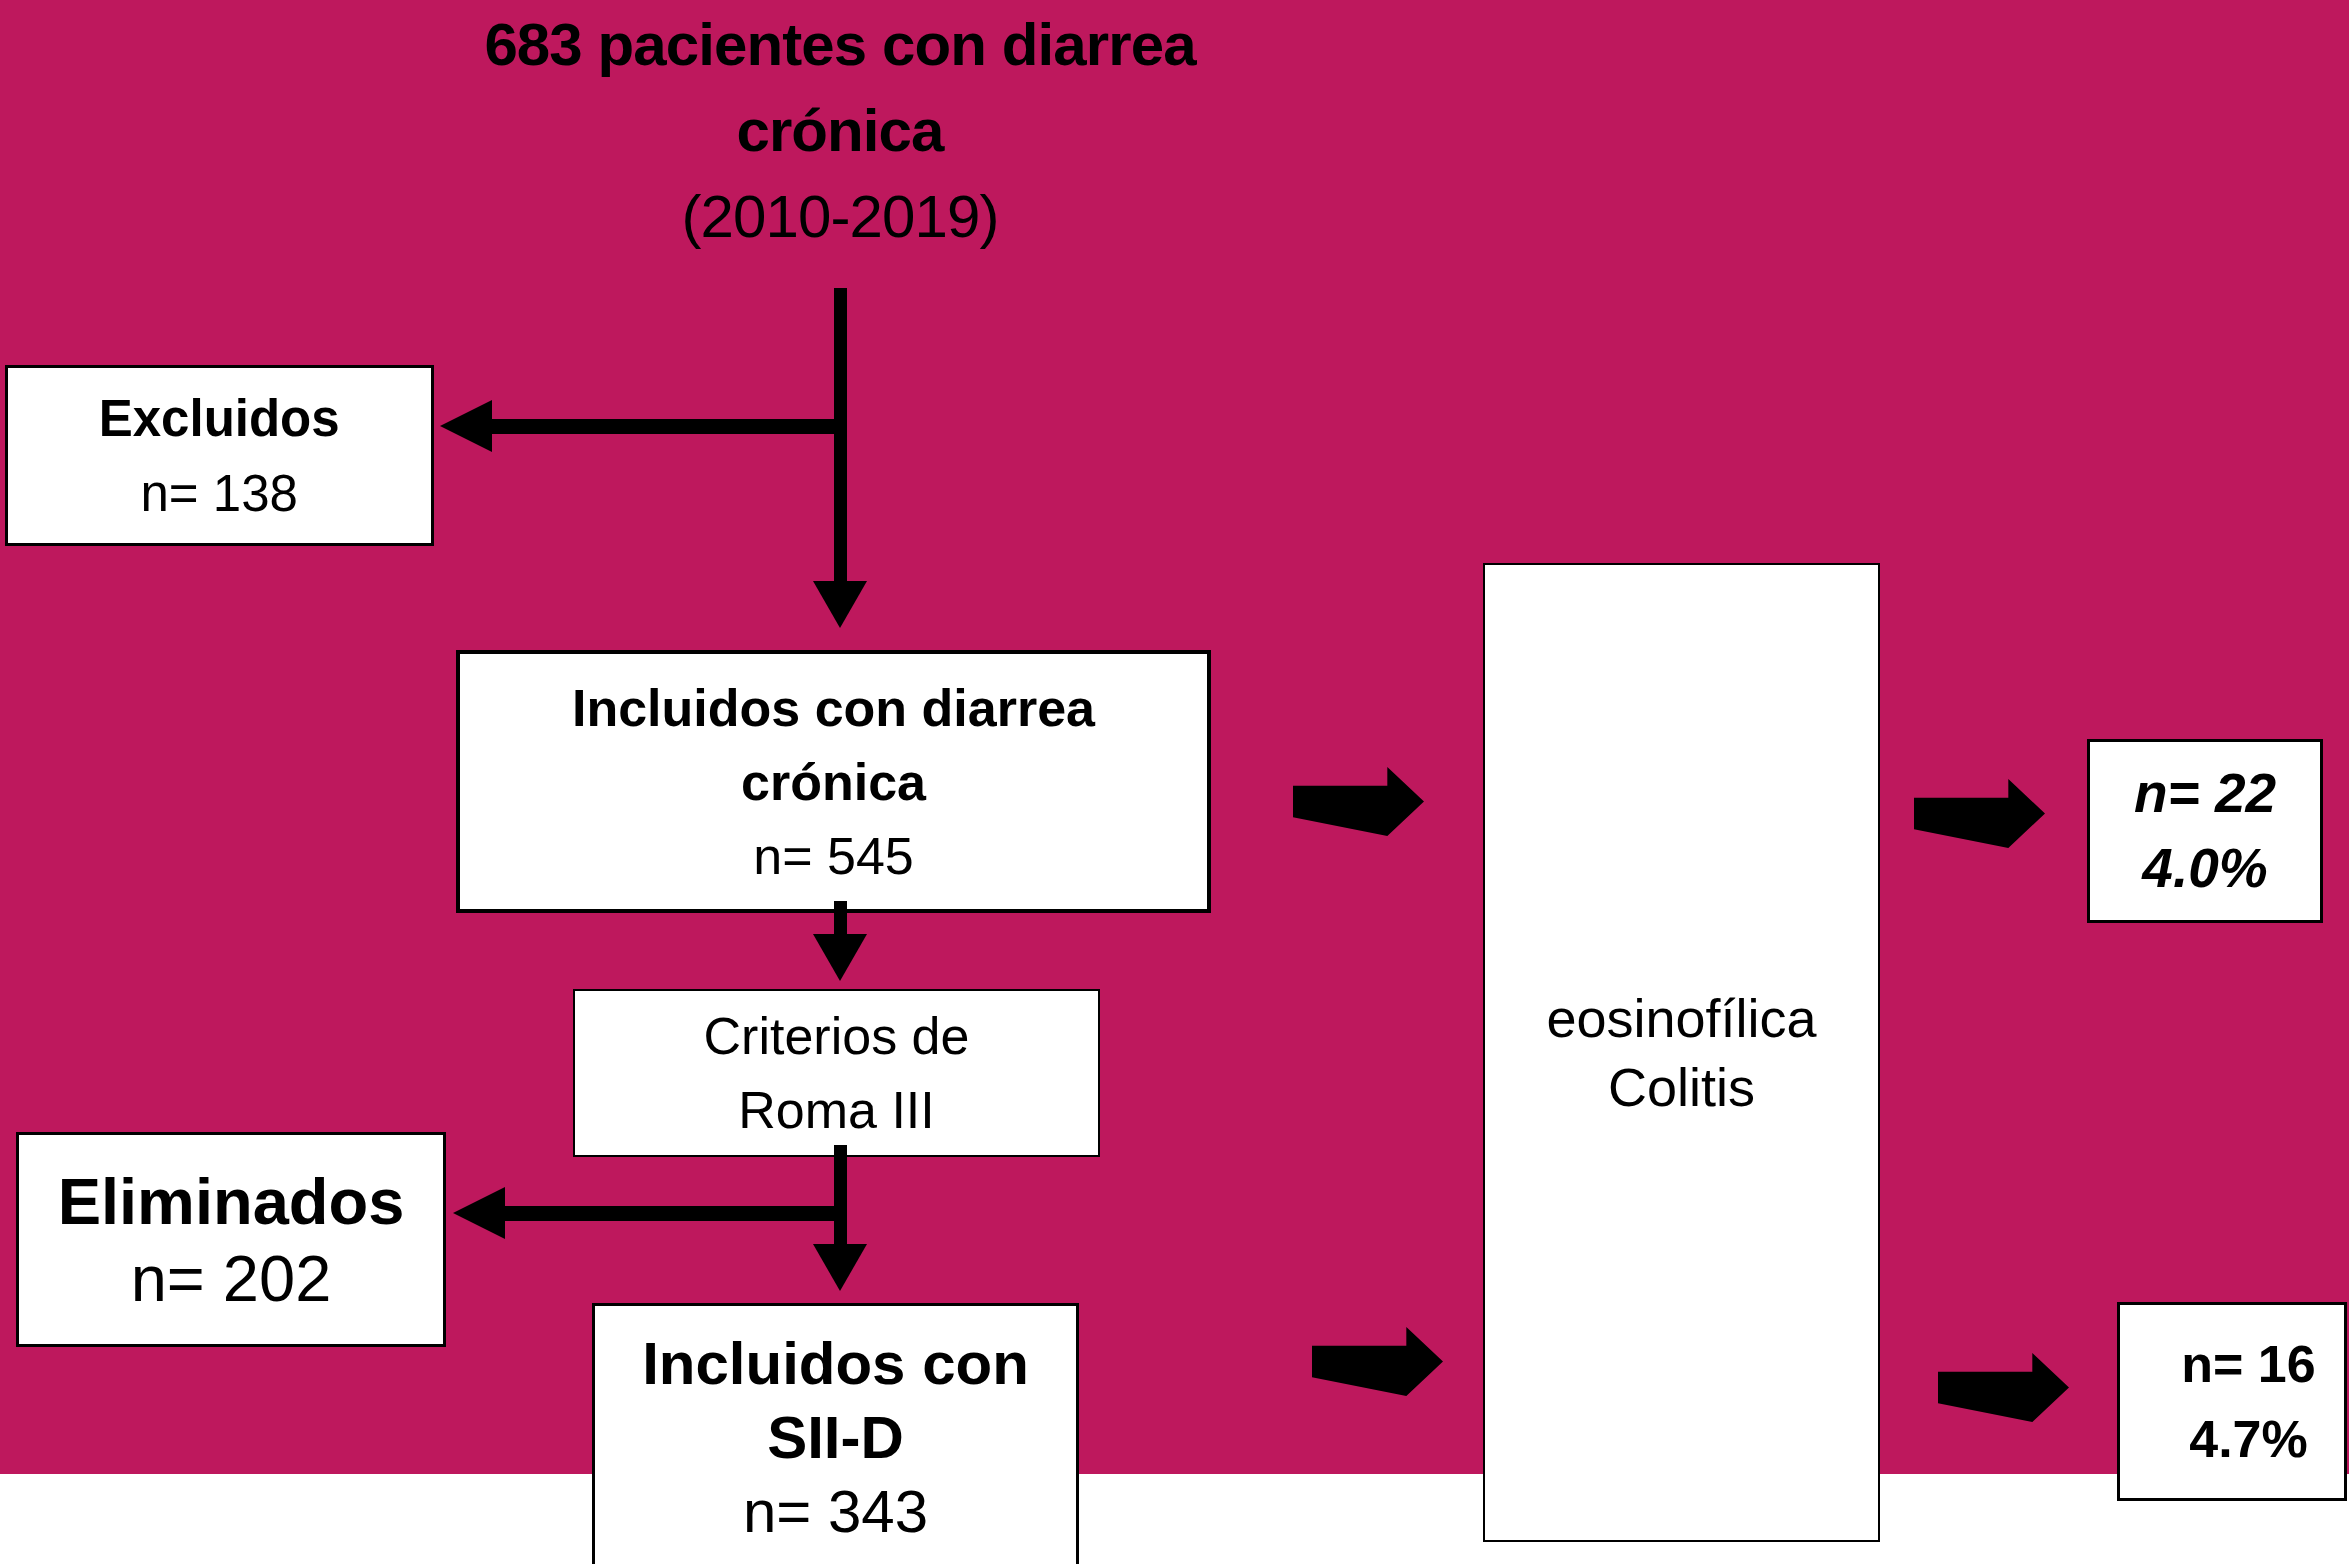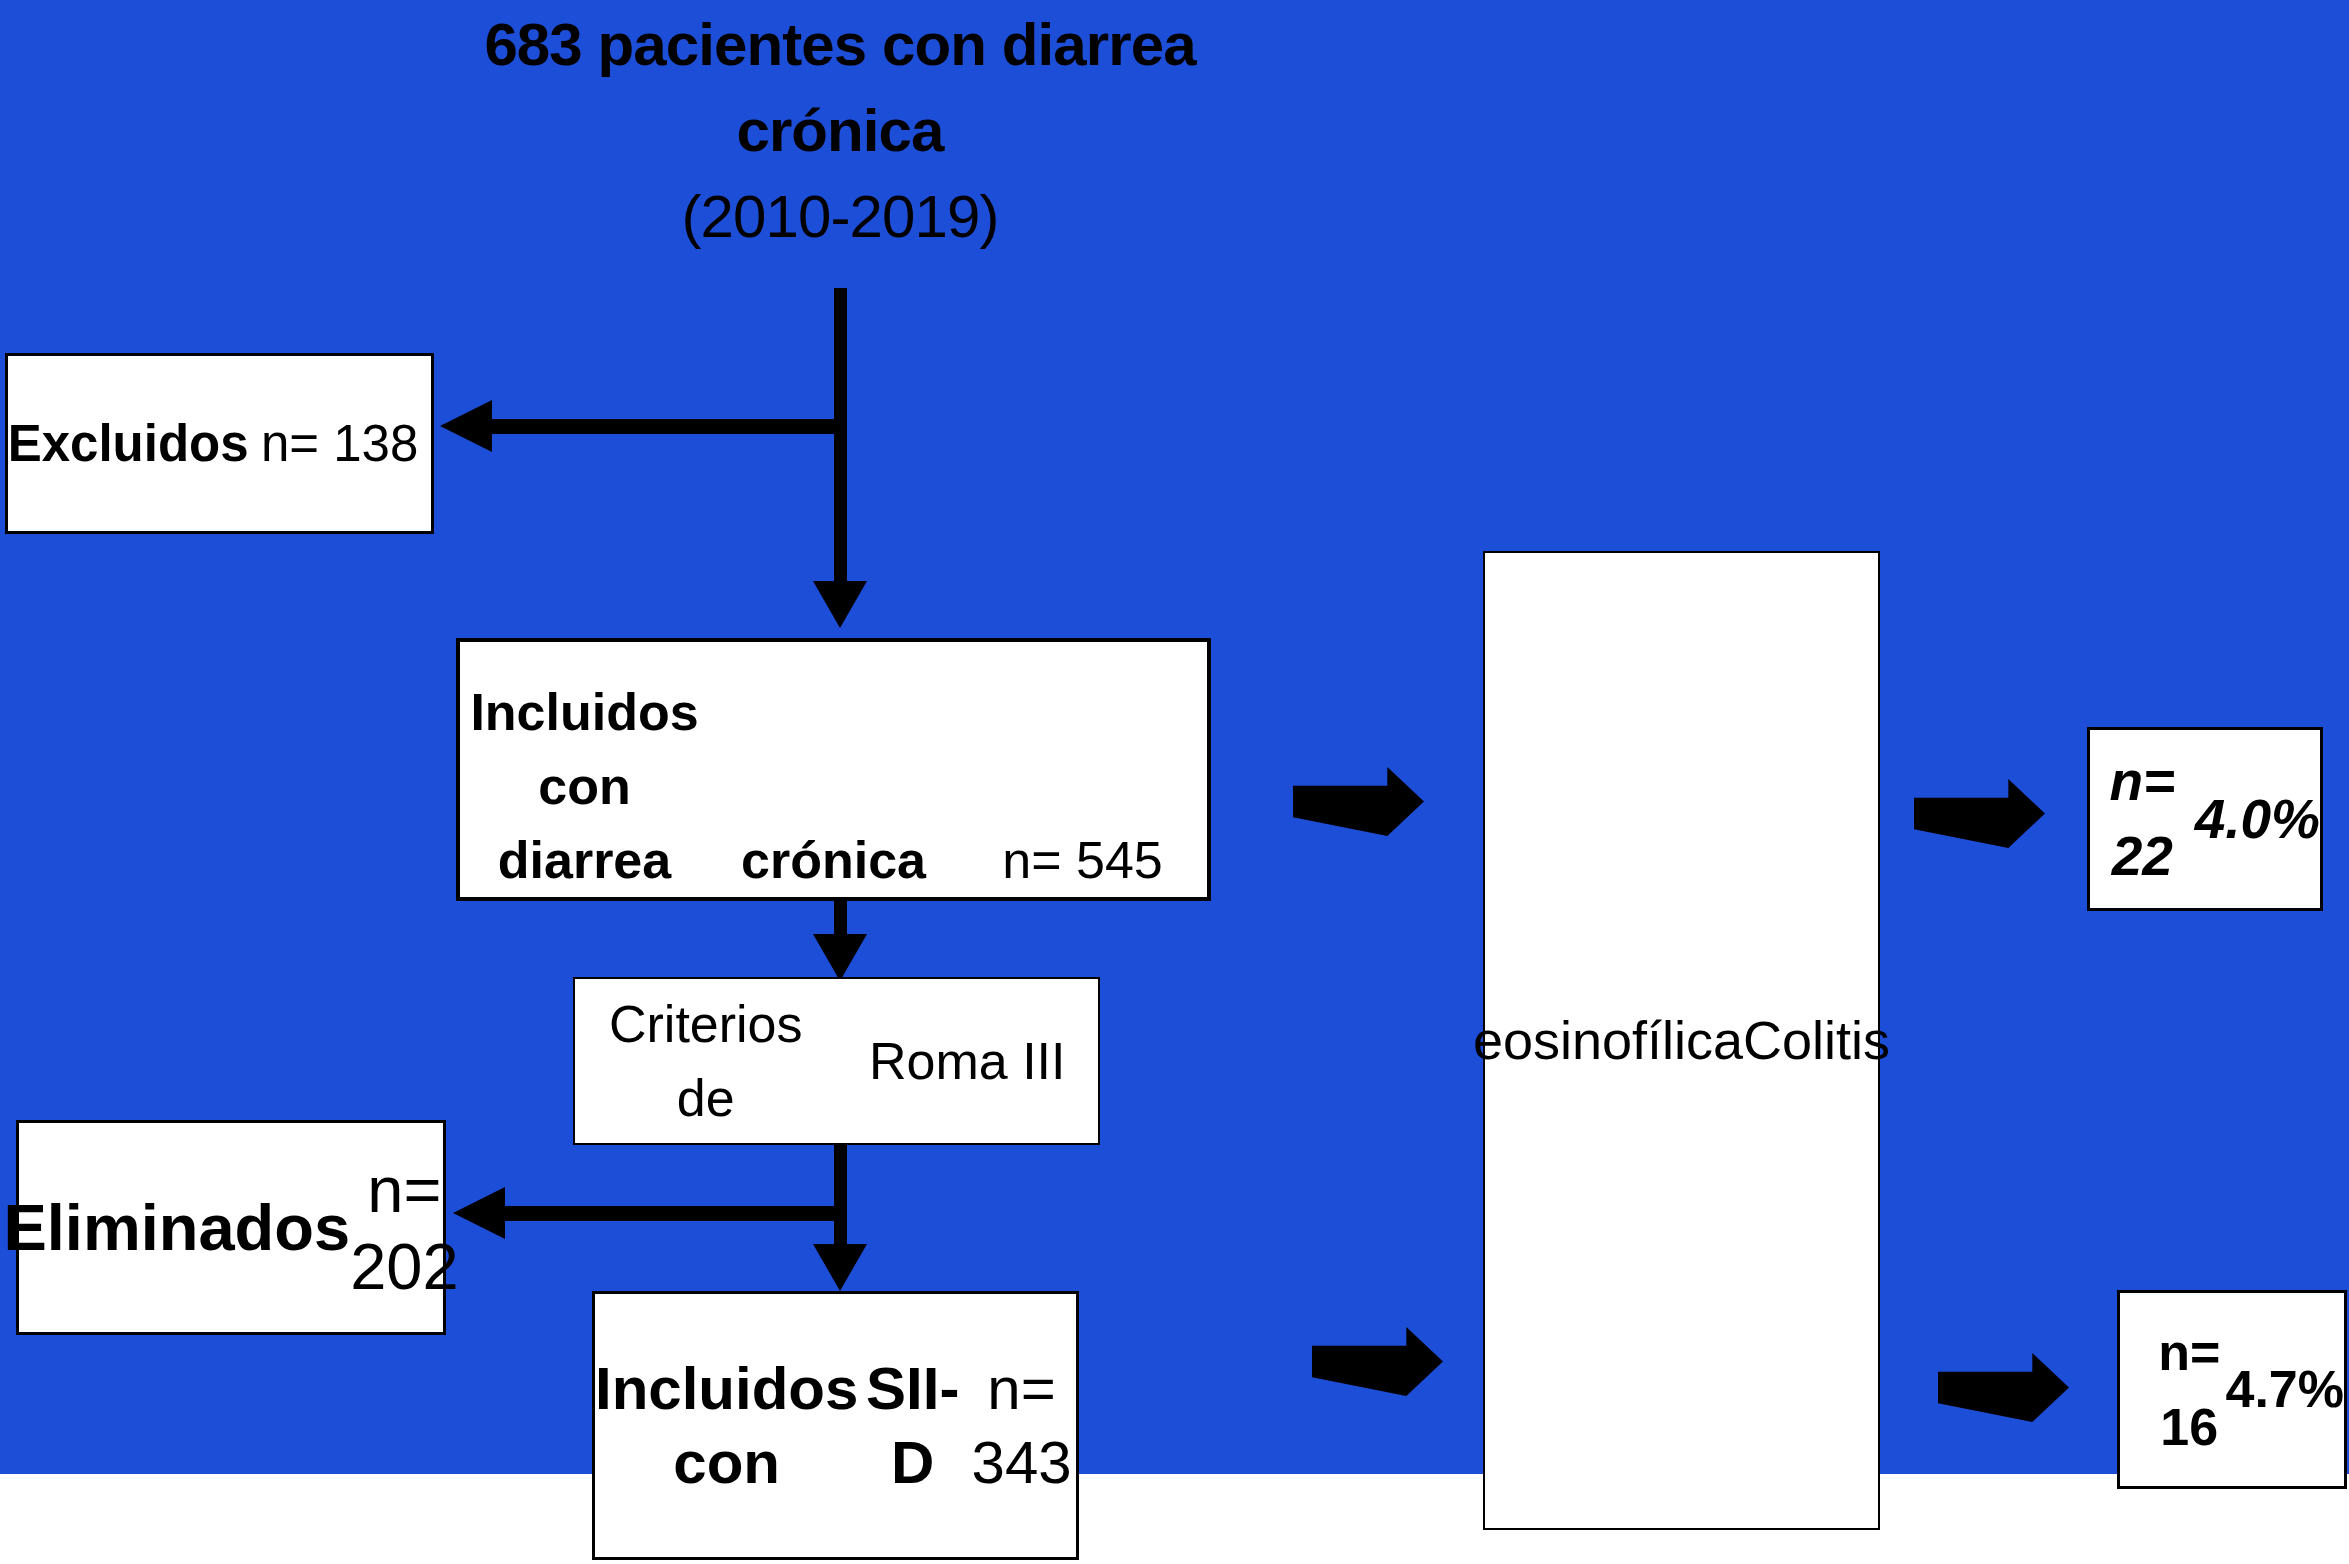--- a/index.html
+++ b/index.html
@@ -1,28 +1,28 @@
 <!DOCTYPE html>
 <html style="font-size:15px"><head>
 <meta charset="utf-8">
 <style>
   * { margin:0; padding:0; box-sizing:border-box; }
   html,body { width:2350px; height:1565px; background:#ffffff; overflow:hidden;
               font-family:"Liberation Sans", sans-serif; color:#000; }
-  .canvas { position:relative; width:2350px; height:1474px; background:#1d4ed8; }
+  .canvas { position:relative; width:2350px; height:1474px; background:#be185d; }
 
   
   .title { position:absolute; left:278px; top:1.9px; width:1124px; text-align:center;
            font-size:60px; line-height:86px; letter-spacing:-0.9px; }
   .title .b { font-weight:bold; }
 
   
   .fbox { position:absolute; background:#fff; border:3.7px solid #000;
-          display:flex; justify-content:center; align-items:center;
-          text-align:center; }
+          display:flex; flex-direction:column; justify-content:center; align-items:center;
+          text-align:center;margin-top:12px; }
   .fbox .ln { display:block; width:100%; }
   .bold { font-weight:bold; }
 
   #box-excluidos   { left:4.7px;    top:353px;  width:429px;  height:181px; font-size:51px; line-height:75px; }
   #box-incluidos   { left:456px;  top:638px;  width:755px;  height:263px; border-width:4.7px; font-size:52px; line-height:74px;align-items:flex-end; }
   #box-criterios   { left:573px;  top:977px; width:527px;  height:168px; border-width:2.8px; font-size:52px; line-height:74px; }
   #box-eliminados  { left:16px;   top:1120px; width:430px;  height:215px; font-size:65px; line-height:77px; }
   #box-siid        { left:592px;  top:1291px; width:487px;  height:269px; font-size:60px; line-height:74px; }
   #box-colitis     { left:1483px; top:551px;  width:397px;  height:979px; border-width:2.8px; font-size:54px; line-height:69px; }
   #box-n22         { left:2087px; top:727px;  width:236px;  height:184px; font-size:55px; line-height:75px;font-style:italic; }

